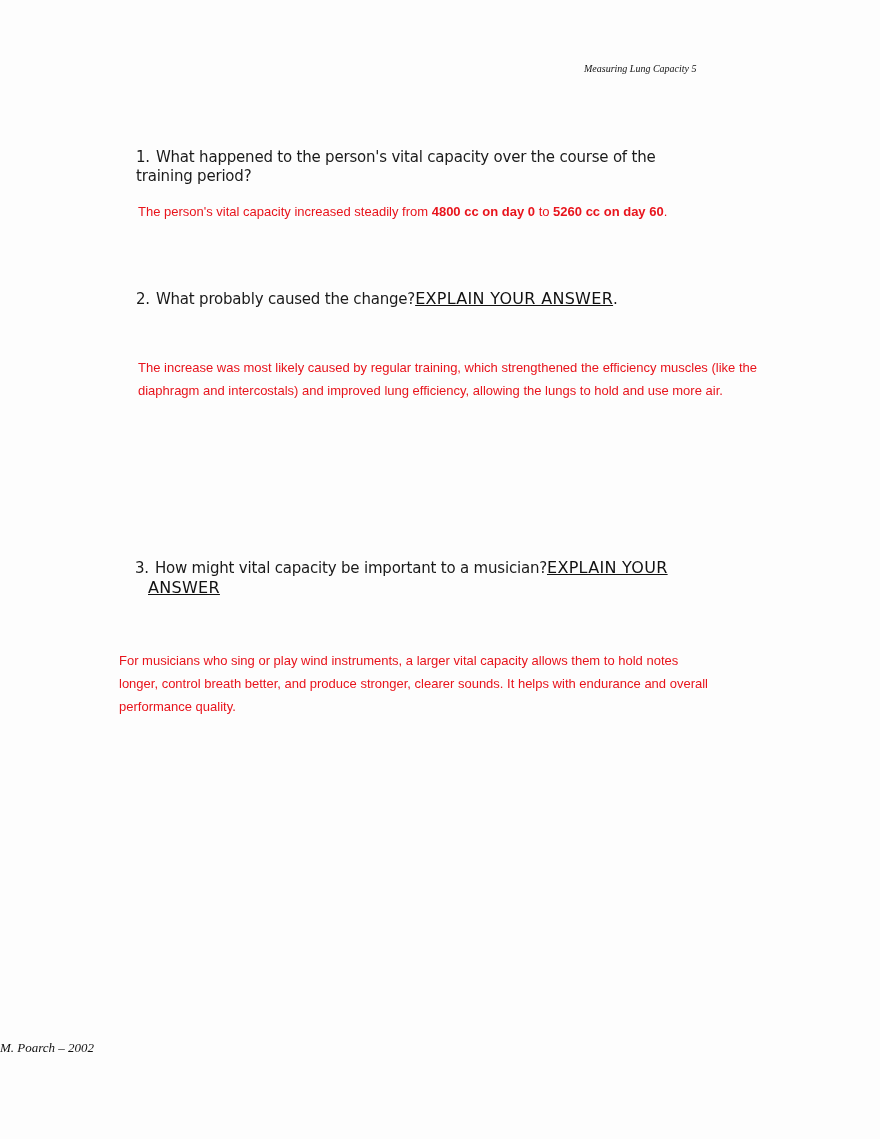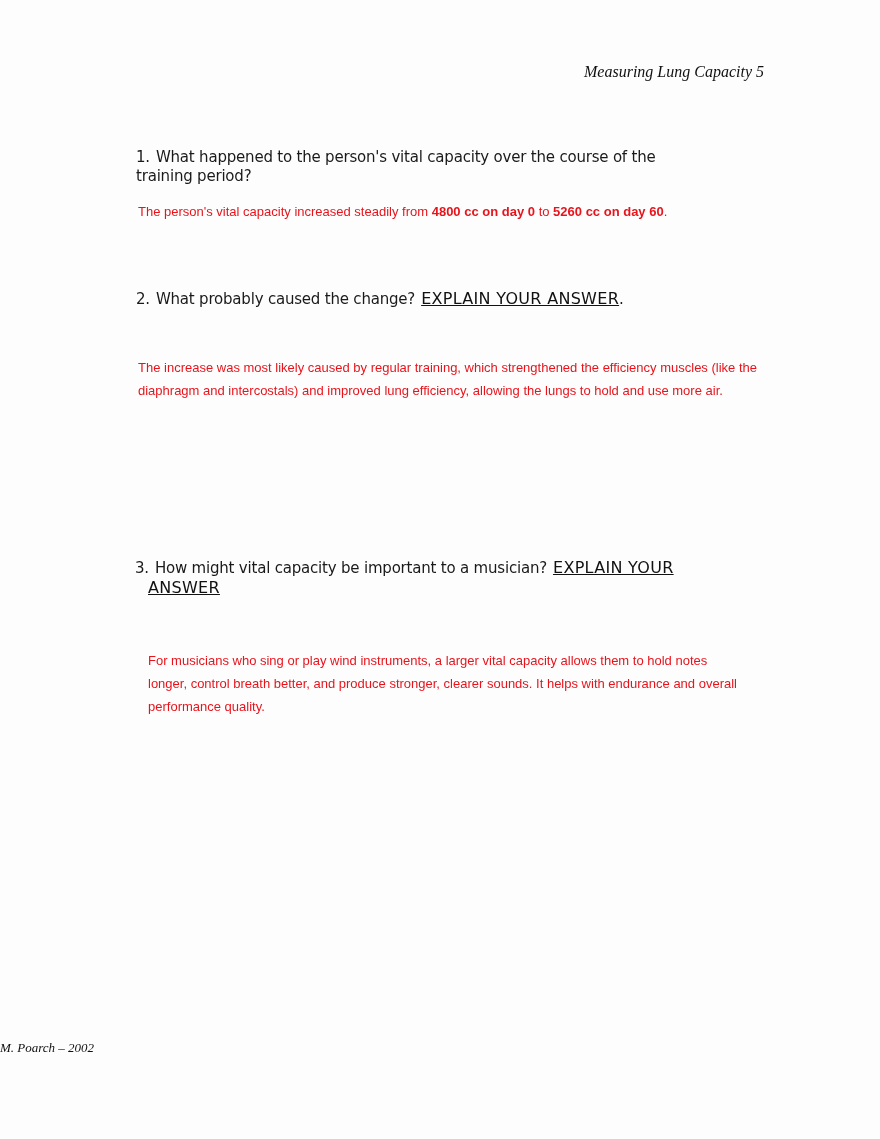--- a/index.html
+++ b/index.html
@@ -2,30 +2,30 @@
 <html><head>
   <meta charset="utf-8">
   <style>
     html, body { margin: 0; padding: 0; }
     body {
       width: 880px; height: 1139px; background: #fdfdfd; position: relative; overflow: hidden;
       font-family: "DejaVu Sans", sans-serif;
     }
     .header-title {
       position: absolute; top: 63px; left: 584px;
-      font-family: "Liberation Serif", serif; font-style: italic; font-size: 16px; color: #111;
+      font-family: "Liberation Serif", serif; font-style: italic; font-size: 10px; color: #111;
     }
     .q {
       position: absolute; left: 136px; font-size: 15px; color: #1a1a1a; line-height: 19px;
       font-family: "DejaVu Sans", sans-serif; letter-spacing: -0.2px;
     }
     .q .num { margin-right: 6px; }
     .q .explain {
       font-weight: normal; text-decoration: underline; font-size: 16px; letter-spacing: 0.3px;
-      margin-left: 6px; color: #111;
+      color: #111;
     }
     .ans {
       position: absolute; left: 138px; color: #e8141c; font-size: 13px; line-height: 23px;
       font-family: "Liberation Sans", sans-serif;
       margin-top: 37px;
     }
     .ans b { font-weight: bold; }
     .footer {
       position: absolute; top: 1040px; left: 0; width: 866px; text-align: left;
       font-family: "Liberation Serif", serif; font-style: italic; font-size: 13px; color: #111; line-height: 16px;
@@ -44,17 +44,17 @@
 </div>
 
 <div class="q" style="top:289px; width:640px;">
   <span class="num">2.</span><span>What probably caused the change?</span><span class="explain">EXPLAIN YOUR ANSWER</span><span>.</span>
 </div>
 <div class="ans" style="top:319px; width:630px;">The increase was most likely caused by regular training, which strengthened the efficiency muscles (like the diaphragm and intercostals) and improved lung efficiency, allowing the lungs to hold and use more air.</div>
 
 <div class="q" style="top:558px; left:135px; width:560px;">
   <span class="num">3.</span><span>How might vital capacity be important to a musician?</span><span class="explain">EXPLAIN YOUR</span><br><span class="explain" style="margin-left:13px">ANSWER</span>
 </div>
-<div class="ans" style="top:612px; left:148px; width:590px;">For musicians who sing or play wind instruments, a larger vital capacity allows them to hold notes longer, control breath better, and produce stronger, clearer sounds. It helps with endurance and overall performance quality.</div>
+<div class="ans" style="top:612px; left:119px; width:590px;">For musicians who sing or play wind instruments, a larger vital capacity allows them to hold notes longer, control breath better, and produce stronger, clearer sounds. It helps with endurance and overall performance quality.</div>
 
 <div class="footer">
   <div>M. Poarch – 2002</div>
 </div>
 
 </body></html>

